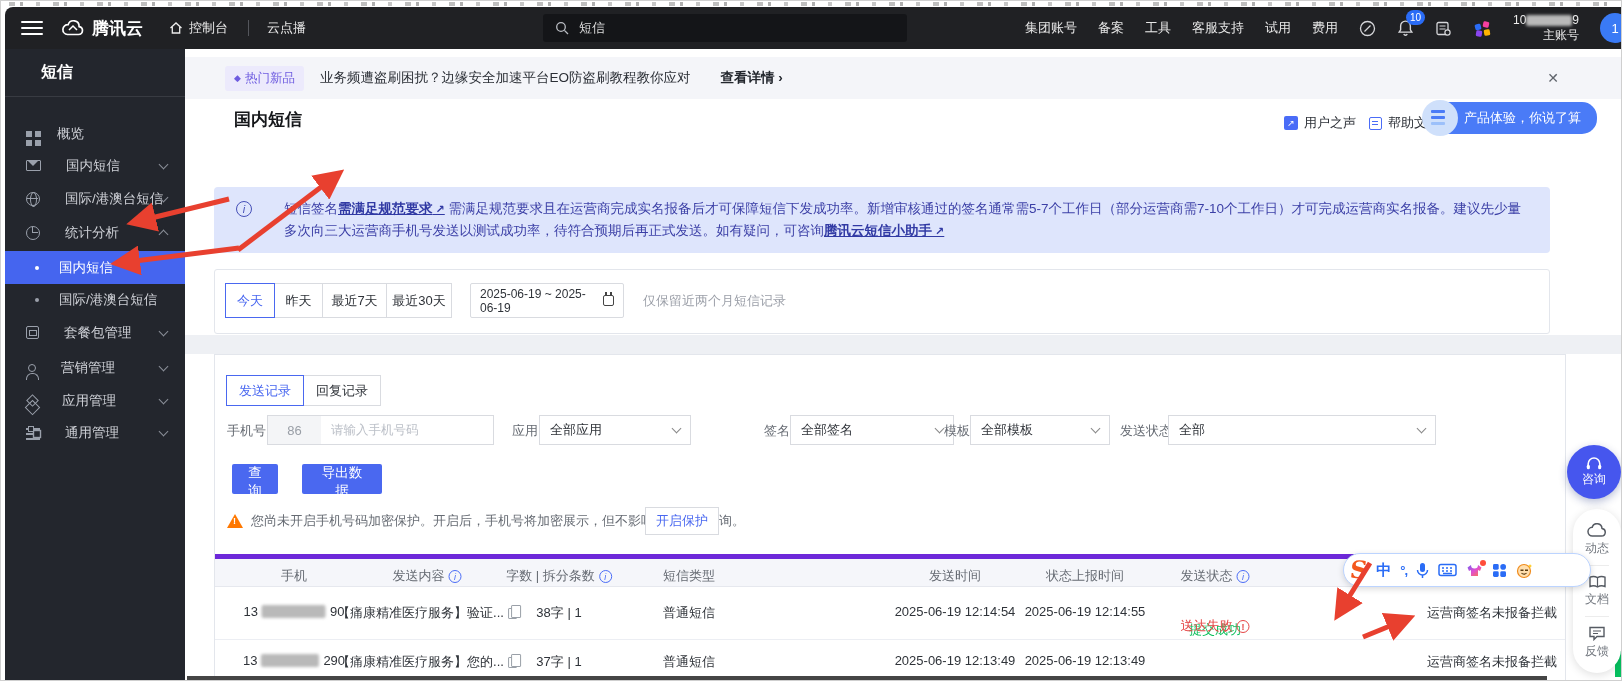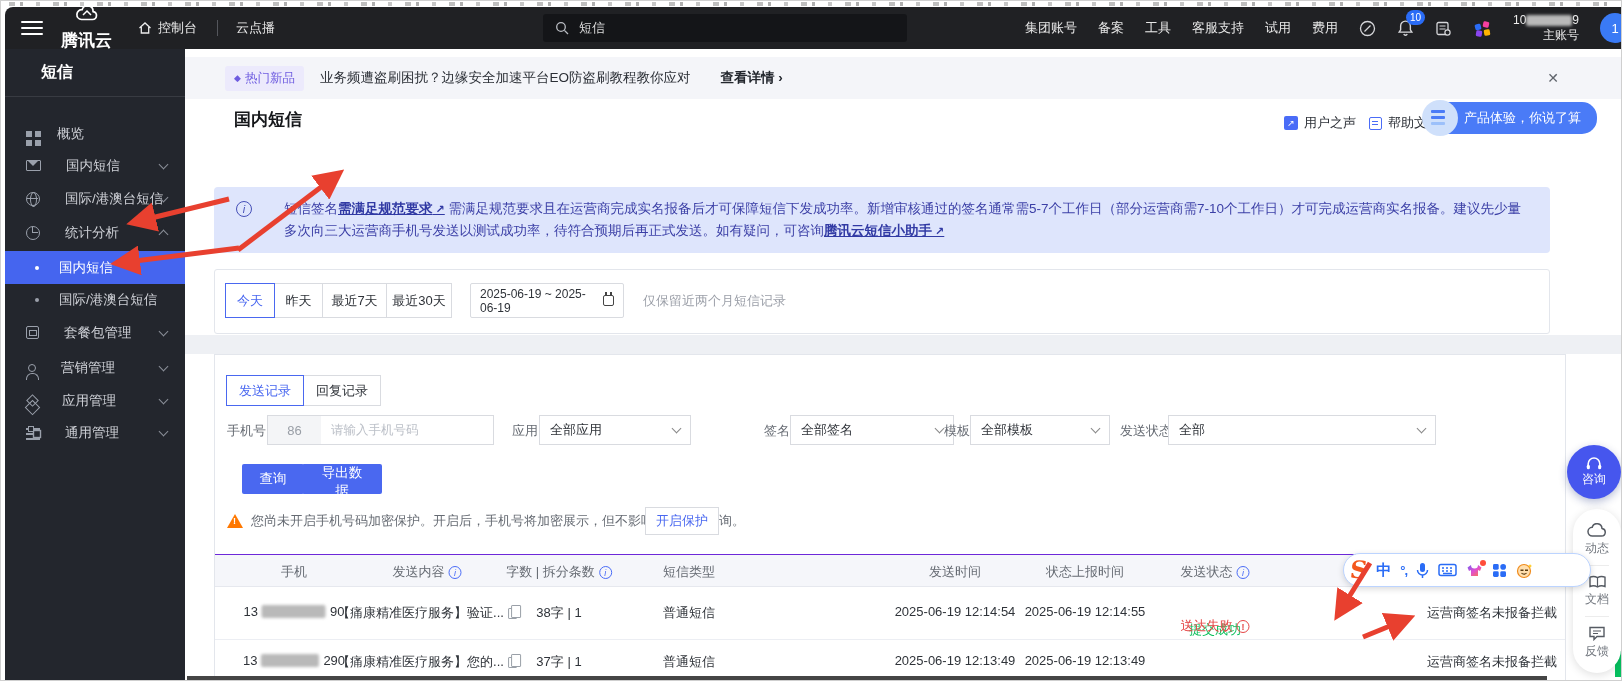--- a/index.html
+++ b/index.html
@@ -11,21 +11,21 @@
   
   .top-sliver { position:absolute; top:1px; left:8px; right:8px; height:4px; opacity:.55;
     background:repeating-linear-gradient(90deg,#8a8a8a 0 6px,transparent 6px 11px,#6f6f6f 11px 14px,transparent 14px 27px,#9a9a9a 27px 31px,transparent 31px 44px); }
 
   
   .navbar { position:absolute; top:6px; left:4px; right:0; height:42px; background:#202124;
             border-radius:8px 0 0 0; color:#e8e8e8; font-size:13px; }
   .nav-left { position:absolute; left:0; top:0; bottom:0; display:flex; align-items:center; }
   .burger { width:22px; height:14px; margin:0 18px 0 16px; display:flex; flex-direction:column; justify-content:space-between; cursor:pointer; }
   .burger i { height:2px; background:#fff; border-radius:1px; }
-  .brand { display:flex; align-items:center; gap:7px; font-size:17px; font-weight:bold; color:#fff; margin-right:26px;flex-direction:column; }
+  .brand { display:flex; align-items:center; gap:7px; font-size:17px; font-weight:bold; color:#fff; margin-right:26px; }
   .nav-item { display:flex; align-items:center; gap:6px; color:#ececec; margin-right:20px; }
   .nav-sep { width:1px; height:16px; background:#54565c; margin:0 18px 0 0; }
   .nav-search { position:absolute; left:538px; top:7px; width:364px; height:28px; background:#141518;
                 border-radius:3px; display:flex; align-items:center; gap:10px; padding:0 12px; color:#dcdcdc; }
   .nav-right { position:absolute; right:0; top:0; bottom:0; display:flex; align-items:center; gap:21px; padding-right:0; }
   .bell-wrap { position:relative; }
   .badge { position:absolute; top:-9px; left:9px; min-width:18px; height:15px; background:#2a6cf6; color:#fff;
            border-radius:8px; font-size:10px; line-height:15px; text-align:center; padding:0 4px; }
   .acct { text-align:right; font-size:12px; line-height:15px; color:#ededed; }
   .blurchip { display:inline-block; height:11px; background:#b9b9b9; border-radius:2px; filter:blur(1.5px); vertical-align:middle; }
@@ -127,21 +127,21 @@
   .phone-input { position:absolute; left:106px; top:60px; width:173px; height:30px; border:1px solid #d9dbe0; border-left:none;
                  font-size:12.5px; color:#2f3339; padding:0 10px; outline:none; font-family:inherit; }
   .phone-input::placeholder { color:#bcc0c8; }
   .btn { position:absolute; top:109px; height:30px; background:#4a68f0; color:#fff; font-size:13.5px; border:none; border-radius:2px; cursor:pointer; padding:0 14px; font-family:inherit; }
   .warn-row { position:absolute; left:12px; top:152px; height:28px; display:flex; align-items:center; gap:8px; font-size:13px; color:#666b73; }
   .tri { width:0; height:0; border-left:8px solid transparent; border-right:8px solid transparent; border-bottom:14px solid #ff7800; position:relative; }
   .tri::after { content:"!"; position:absolute; left:-2px; top:2px; color:#fff; font-size:9px; font-weight:bold; }
   .protect-btn { position:absolute; left:430px; top:152px; width:74px; height:28px; background:#fff; border:1px solid #d9dbe0; color:#4a68f0; font-size:13px; cursor:pointer; font-family:inherit; }
 
   
-  .thead { position:absolute; left:0; right:0; top:199px; height:33px; background:#f5f6fa; border-top:1px solid #6d28d9; border-bottom:1px solid #e6e8ee; }
+  .thead { position:absolute; left:0; right:0; top:199px; height:33px; background:#f5f6fa; border-top:5px solid #6d28d9; border-bottom:1px solid #e6e8ee; }
   .tc { position:absolute; transform:translateX(-50%); white-space:nowrap; font-size:13px; color:#2f3339; display:flex; align-items:center; gap:4px; }
   .th { color:#666b73; top:8px; }
   .inf { display:inline-block; width:13px; height:13px; border:1.2px solid #4a6cf7; border-radius:50%; color:#4a6cf7; font-size:9px; line-height:12px; text-align:center; cursor:pointer; }
   .inf::after { content:"i"; font-style:italic; }
   .inf.red { border-color:#e54545; color:#e54545; }
   .inf.red::after { content:"!"; font-style:normal; font-weight:bold; }
   .trow1 { position:absolute; left:0; right:0; top:232px; height:53px; border-bottom:1px solid #eceef3; }
   .trow2 { position:absolute; left:0; right:0; top:285px; height:46px; }
   .ok { color:#0abf5b;margin-top:27px; }
   .fail { color:#e54545; }
@@ -366,21 +366,21 @@
     <div class="fbox" style="left:755px;width:140px">
       <span>全部模板</span>
         <span class="chev2"></span>
     </div>
     <span class="flabel" style="left:905px">发送状态</span>
     <div class="fbox" style="left:953px;width:268px">
       <span>全部</span>
         <span class="chev2"></span>
     </div>
 
-    <button class="btn" style="left:27px;width:62px">查询</button>
+    <button class="btn" style="left:17px;width:46px">查询</button>
     <button class="btn" style="left:87px;width:80px">导出数据</button>
 
     <div class="warn-row">
       <span class="tri"></span>
       <span>您尚未开启手机号码加密保护。开启后，手机号将加密展示，但不影响您的正常查询。</span>
     </div>
     <button class="protect-btn">开启保护</button>
 
     <div class="thead">
       <span class="tc th" style="left:79px">

